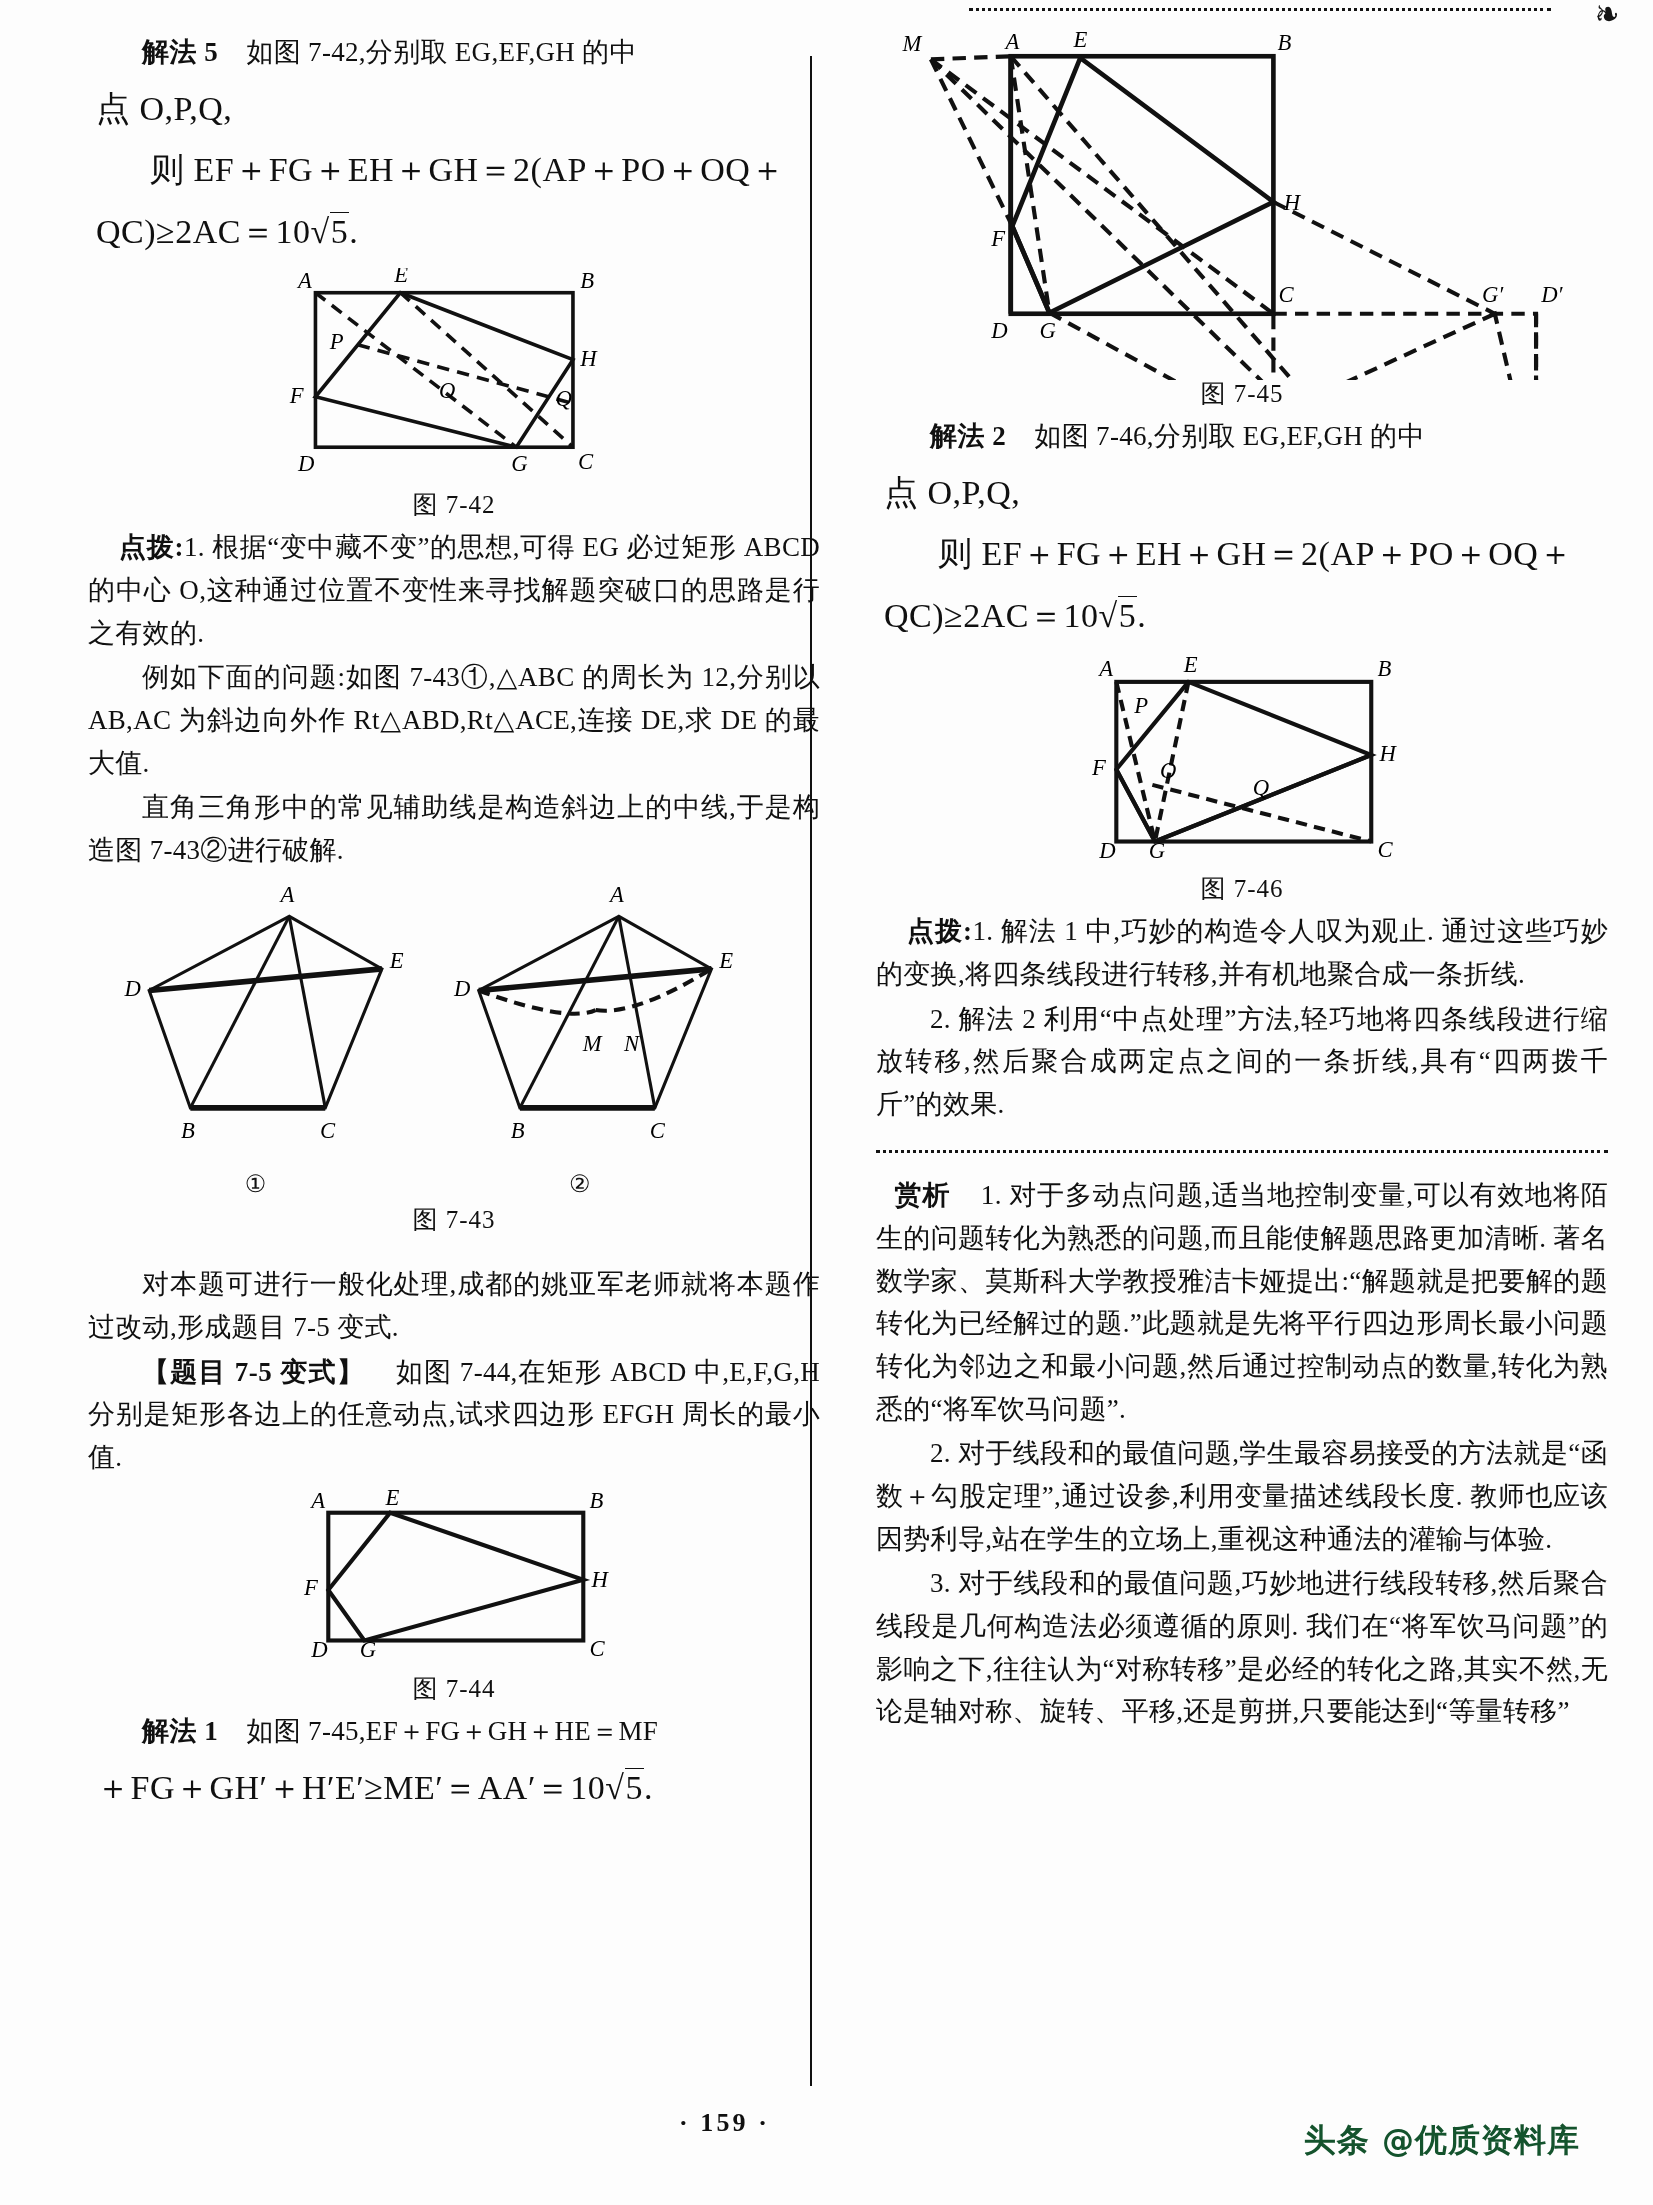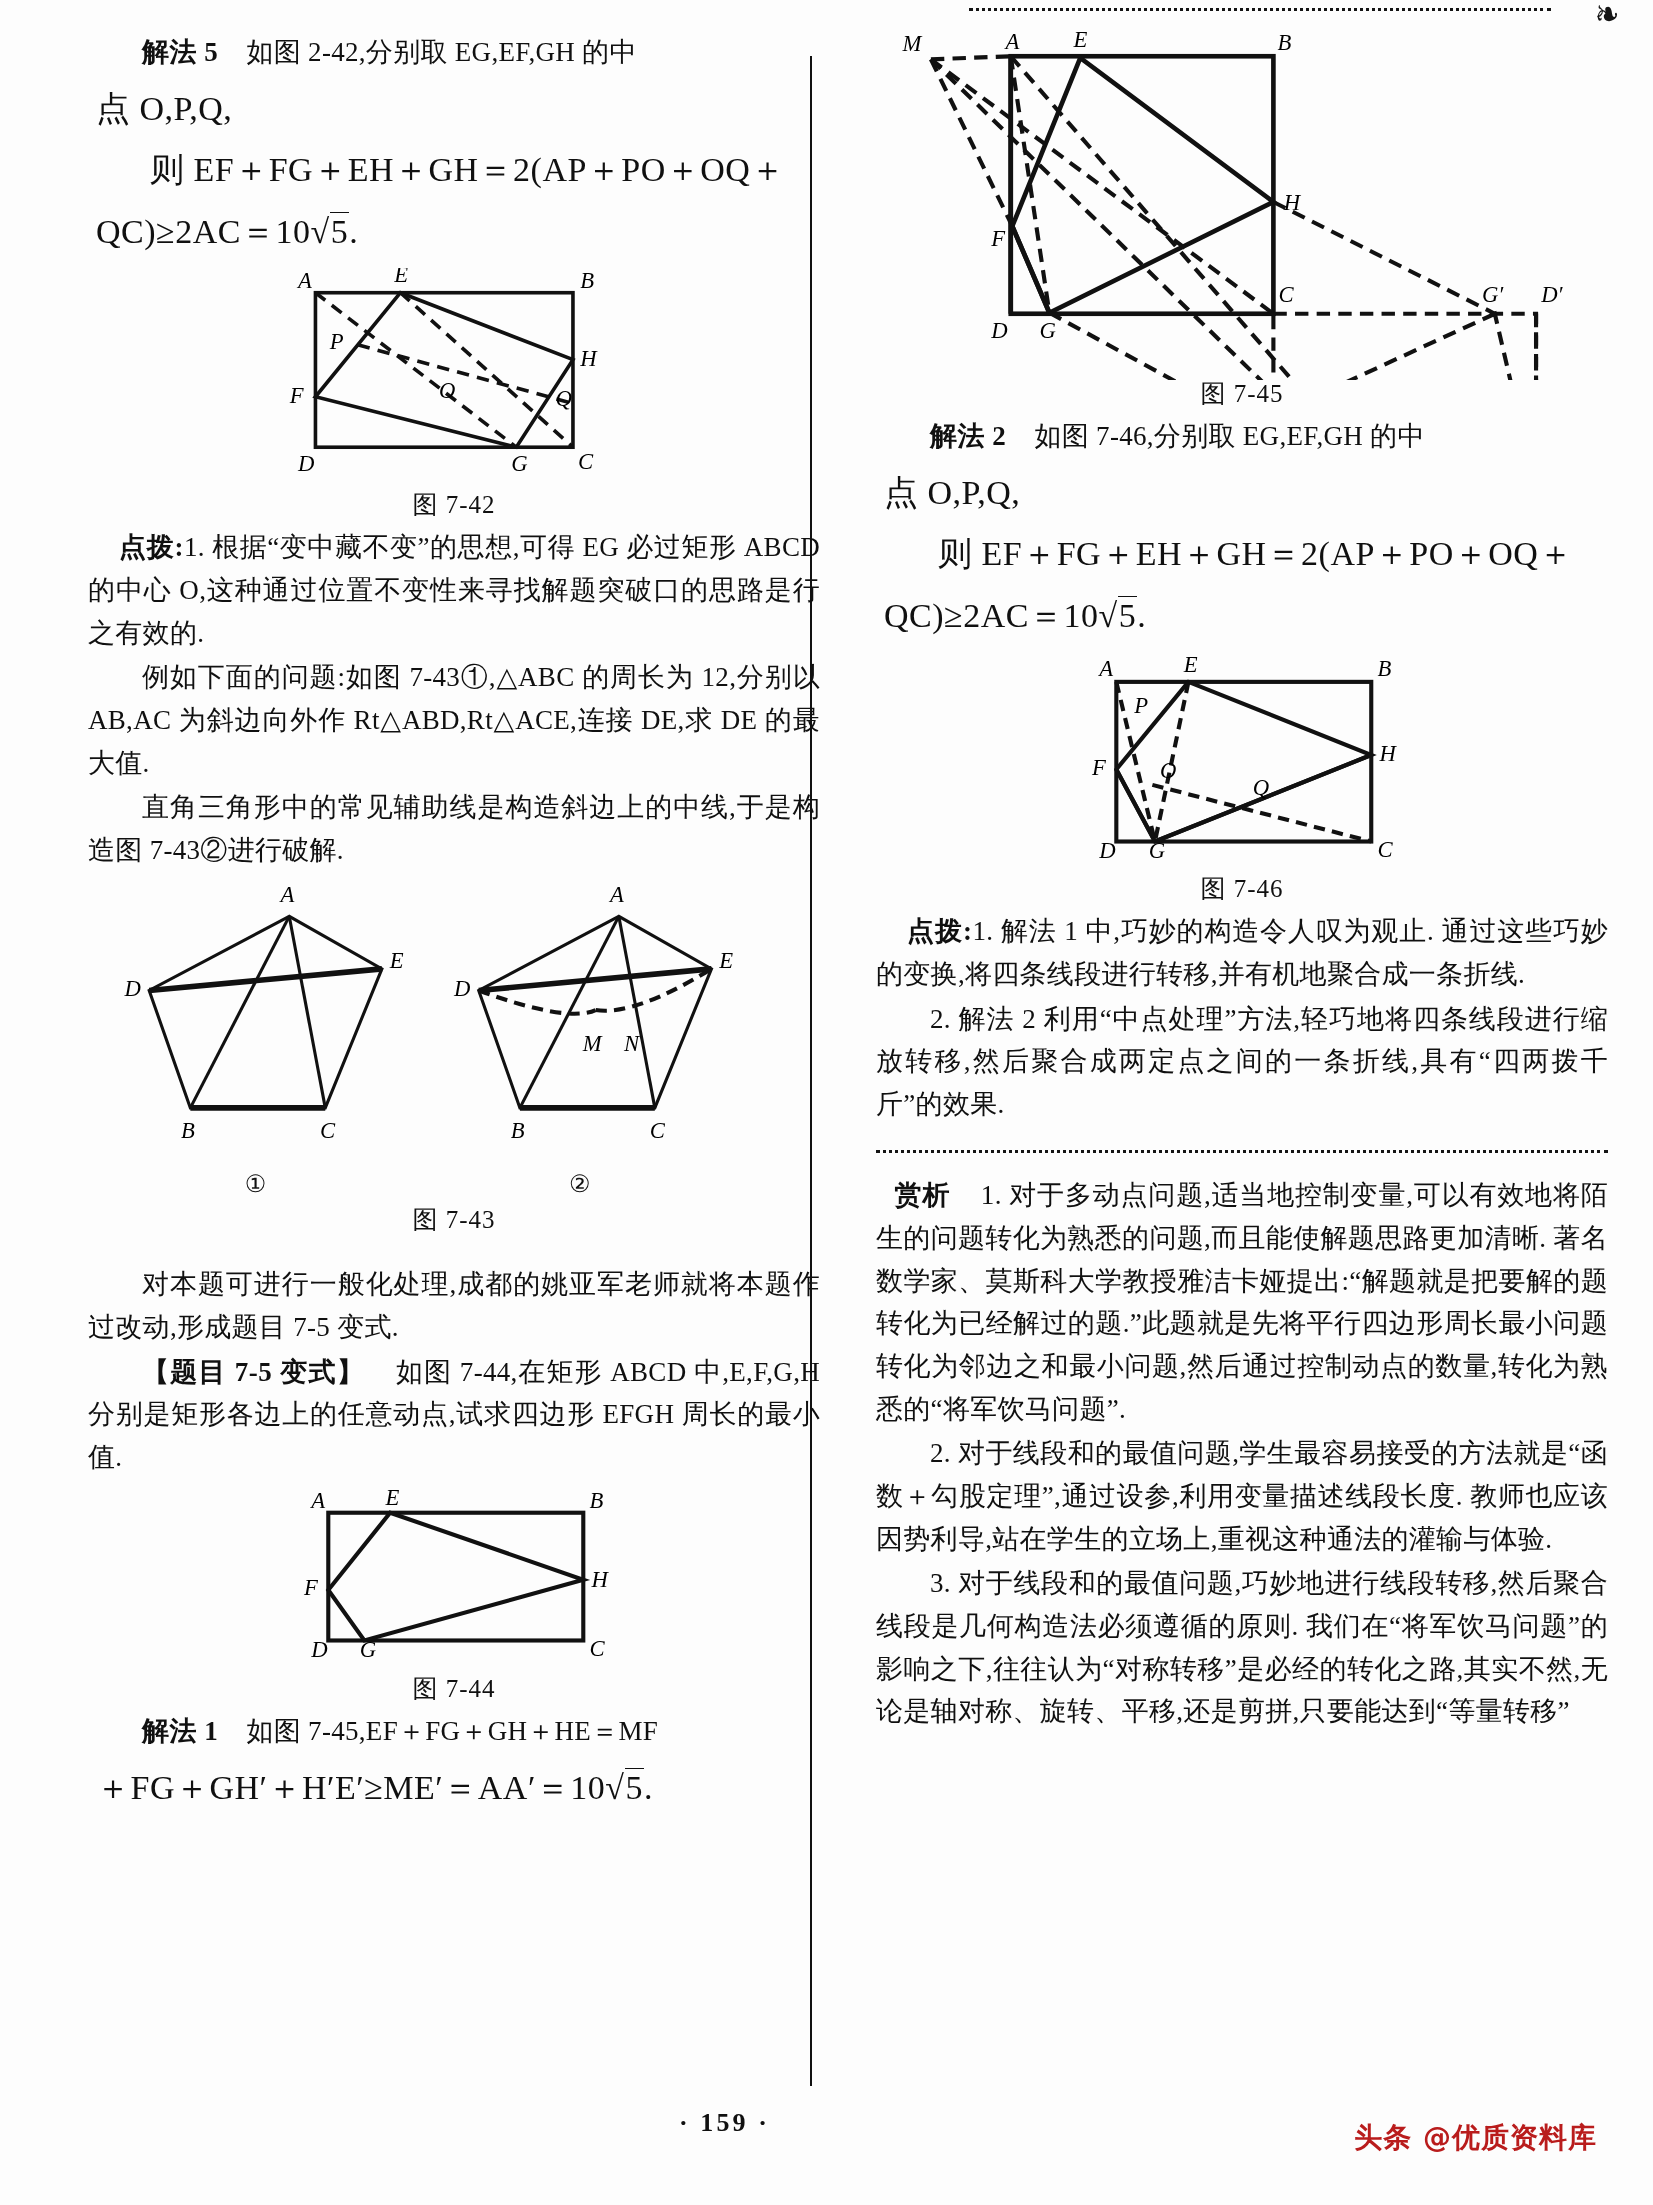--- a/index.html
+++ b/index.html
@@ -110,43 +110,43 @@
   .footer-page {
     position: absolute;
     left: 679px;
     top: 2108px;
     font-size: 26px;
     font-weight: bold;
     letter-spacing: 3.1px;
   }
   .watermark {
     position: absolute;
-    right: 57px;
+    right: 74px;
     top: 2119px;
     font-family: "DejaVu Sans", "Liberation Sans", sans-serif;
-    font-size: 28px;
+    font-size: 32px;
     font-weight: bold;
-    color: #b91c1c;
+    color: #14532d;
     letter-spacing: 1px;
   }
 </style>
 </head>
 <body>
 
 <div class="page">
 
   <div class="col-divider"></div>
   <div class="dotsep-top"></div>
   <div class="corner-mark">❧</div>
 
   <div class="col col-left" style="padding-top:31px;">
 
     <p class="para indent">
       <span class="lead">解法 5</span>
-      &nbsp;&nbsp;&nbsp;<span>如图 2-42,分别取 EG,EF,GH 的中</span>
+      &nbsp;&nbsp;&nbsp;<span>如图 7-42,分别取 EG,EF,GH 的中</span>
     </p>
     <p class="mathline">点 O,P,Q,</p>
     <p class="mathline" style="text-indent:54px;">则 EF＋FG＋EH＋GH＝2(AP＋PO＋OQ＋</p>
     <p class="mathline">
       <span>QC)≥2AC＝10</span><span class="radical">√<span class="vinculum">5</span></span><span>.</span>
     </p>
 
     <div class="figwrap">
       <svg width="371" height="206" viewBox="0 0 720 400">
         <g stroke="#111" stroke-width="7" fill="none">

